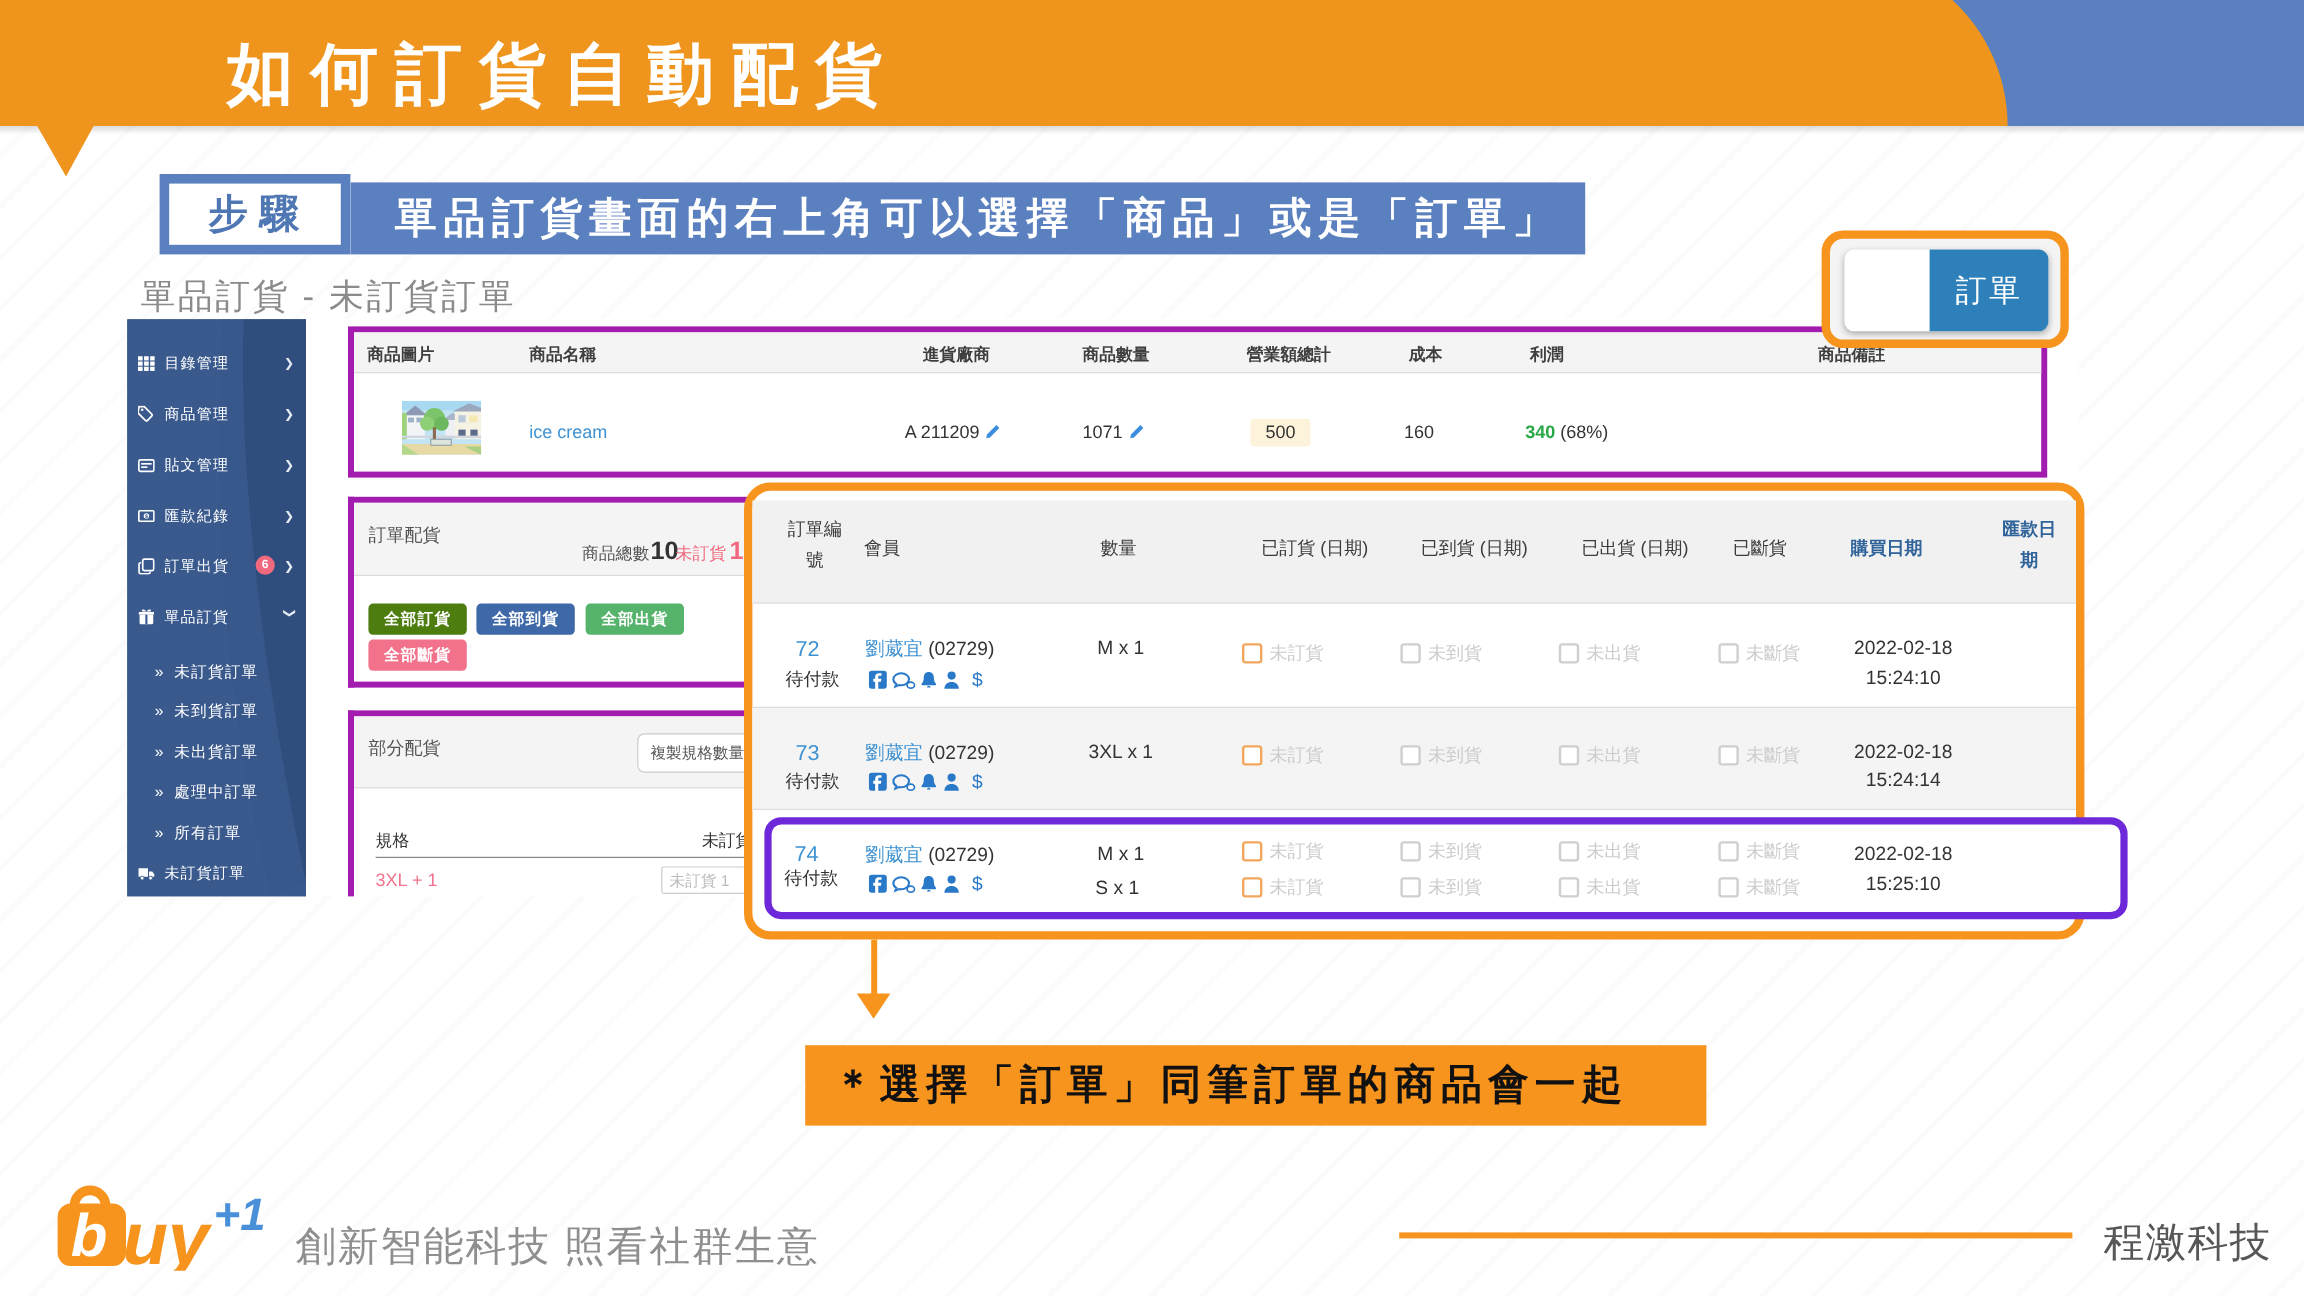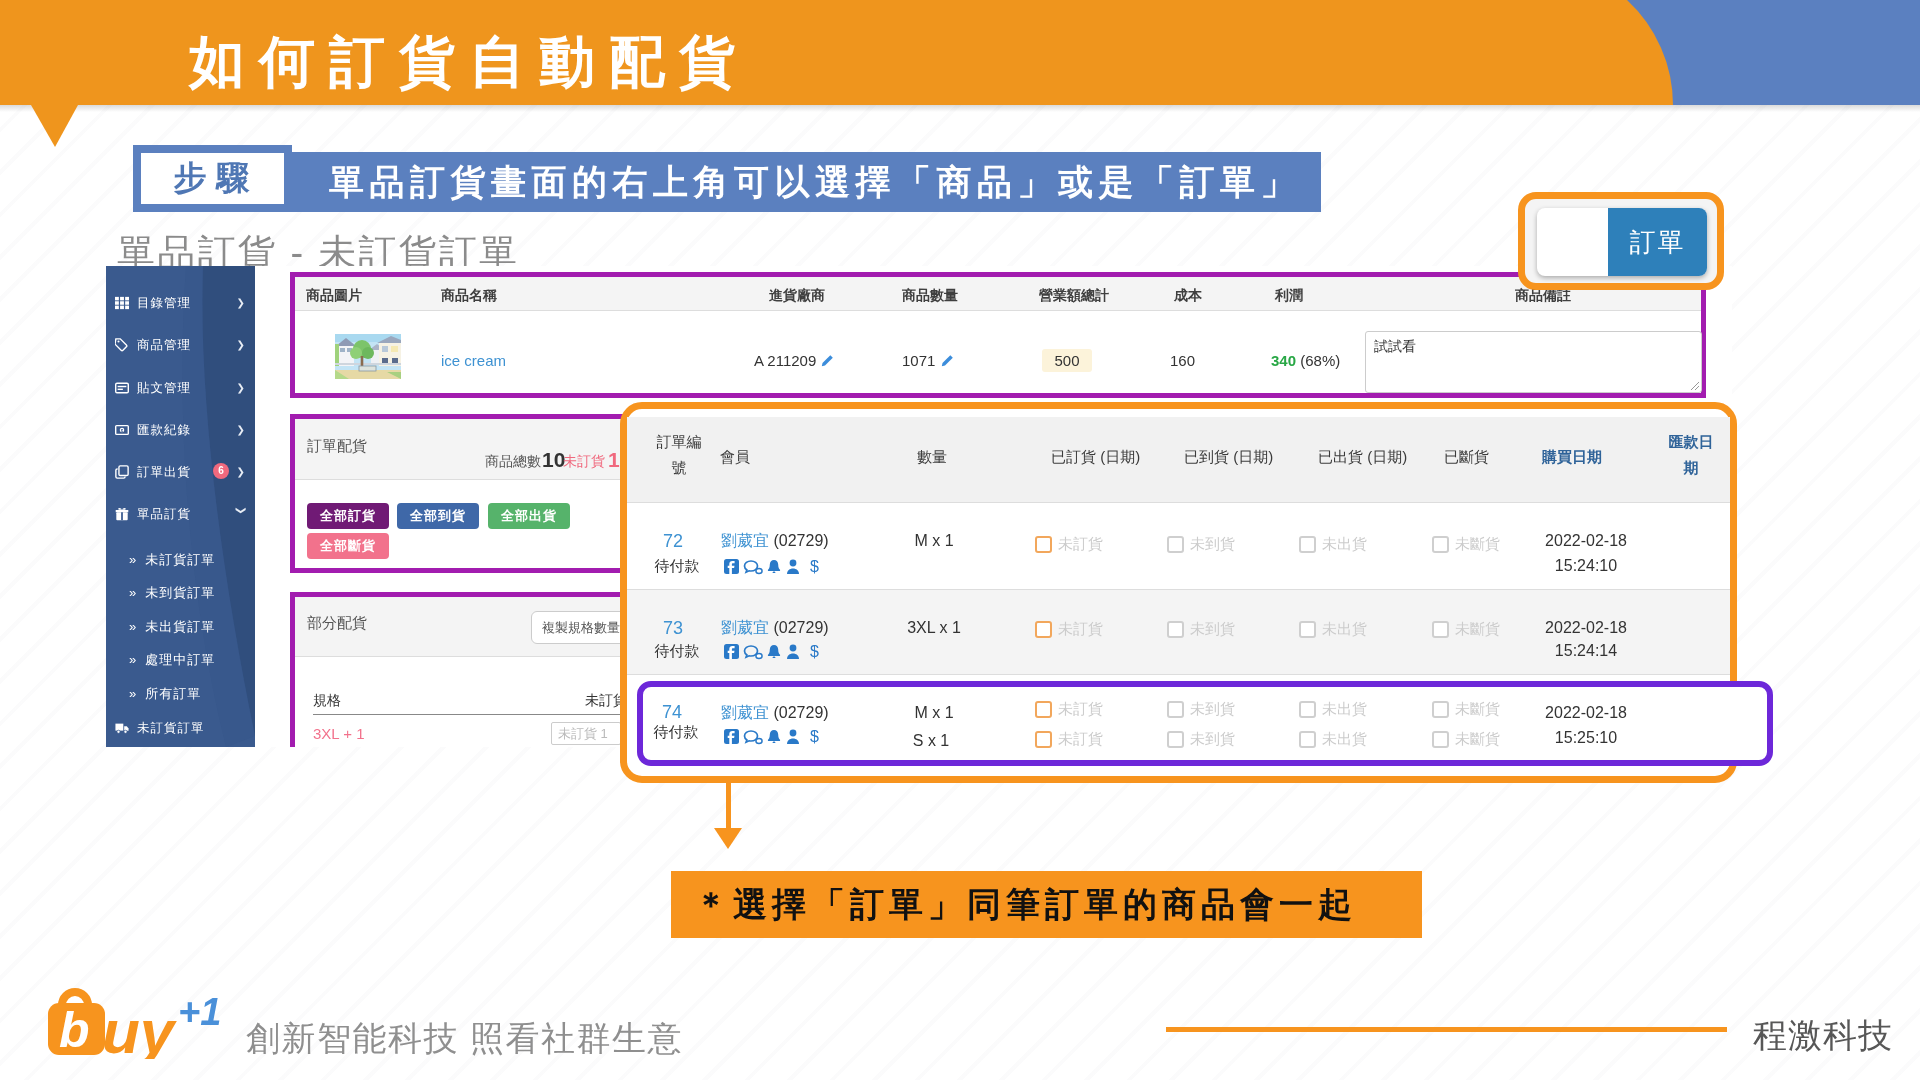--- a/index.html
+++ b/index.html
@@ -15,21 +15,21 @@
 }
 .abs { position:absolute; }
 
 #hdrblue { left:1400px; top:0; width:520px; height:105px; background:#5b80c0; }
 #hdrorange svg { display:block; }
 #title { left:189px; top:25px; font-size:56px; font-weight:bold; color:#fff; letter-spacing:14px; }
 #tri { left:31px; top:105px; width:0; height:0; border-left:24px solid transparent; border-right:23px solid transparent; border-top:42px solid #ef951d; }
 
 #stepbox { left:133px; top:145px; width:159px; height:67px; background:#fff; border:8px solid #5b80bf; color:#4f77b4; font-size:33px; font-weight:bold; letter-spacing:10px; text-align:center; line-height:49px; padding-left:8px; z-index:3; }
 #stepbanner { left:292px; top:152px; width:1029px; height:60px; background:#5b80bf; color:#fff; font-size:35px; font-weight:bold; letter-spacing:5.5px; line-height:60px; padding-left:37px; z-index:2; }
-#pgtitle { left:117px; top:228px; font-size:38px; color:#8b8b8b; letter-spacing:2.2px; }
+#pgtitle { left:117px; top:228px; font-size:29px; color:#8b8b8b; letter-spacing:2.2px; }
 
 #shot { left:106px; top:266px; width:1626px; height:481px; background:#fff; }
 
 #sidebar { left:106px; top:266px; width:149px; height:481px; background:#37568b; overflow:hidden; color:#fff; }
 .mi { position:absolute; left:0; width:100%; height:20px; }
 .mi .ic { position:absolute; left:9px; top:3px; width:14px; height:14px; }
 .mi .tx { position:absolute; left:31px; top:2px; font-size:12.5px; letter-spacing:1px; }
 .mi .ch { position:absolute; right:10px; top:4px; font-size:10px; color:#e8edf5; }
 .smi { position:absolute; left:23px; font-size:13px; letter-spacing:1px; }
 .smi b { font-weight:normal; margin-right:8px; }
@@ -206,35 +206,30 @@
   <div class="t15 blue" style="left:146px;top:75px;">ice cream</div>
   <div class="t15" style="left:459px;top:75px;">A 211209 <svg width="14" height="14" viewBox="0 0 14 14" style="vertical-align:-2px;">
         <path d="M10.3,1.2 l2.5,2.5 -7.8,7.8 -3.2,0.7 0.7,-3.2 z" fill="#3c8ddb"></path>
       </svg></div>
   <div class="t15" style="left:607px;top:75px;">1071 <svg width="14" height="14" viewBox="0 0 14 14" style="vertical-align:-2px;">
         <path d="M10.3,1.2 l2.5,2.5 -7.8,7.8 -3.2,0.7 0.7,-3.2 z" fill="#3c8ddb"></path>
       </svg></div>
   <div style="position:absolute;left:747px;top:72px;width:50px;height:23px;background:#fcf3da;border-radius:3px;font-size:15px;color:#333;text-align:center;line-height:23px;">500</div>
   <div class="t15" style="left:875px;top:75px;">160</div>
   <div class="t15" style="left:976px;top:75px;"><span style="color:#28a745;font-weight:bold;">340</span> (68%)</div>
-  <div style="position:absolute;left:1070px;top:54px;width:337px;height:62px;border:1px solid #ccc;border-radius:3px;font-size:14px;color:#333;padding:6px 8px;">試試看
-    <svg style="position:absolute;right:1px;bottom:1px;" width="10" height="10" viewBox="0 0 10 10">
-        <path d="M9,1 L1,9 M9,5 L5,9" stroke="#999" stroke-width="1"></path>
-      </svg>
-  </div>
 </div>
 
 <div class="card" style="left:290px;top:414px;width:360px;height:159px;border-right:none;">
   <div class="cardhead" style="height:61px;"></div>
   <div class="t15" style="left:12px;top:18px;color:#555;">訂單配貨</div>
   <div class="abs" style="left:190px;top:34px;font-size:14px;color:#555;">商品總數</div>
   <div class="abs" style="left:247px;top:29px;font-size:21px;color:#333;font-weight:bold;">10</div>
   <div class="abs" style="left:268px;top:34px;font-size:14px;color:#f0697e;">未訂貨</div>
   <div class="abs" style="left:313px;top:29px;font-size:21px;color:#f0697e;font-weight:bold;">10</div>
-  <div class="btn" style="left:12px;top:84px;background:#701a75;">全部訂貨</div>
+  <div class="btn" style="left:12px;top:84px;background:#4d7c0f;">全部訂貨</div>
   <div class="btn" style="left:102px;top:84px;background:#3f68a8;">全部到貨</div>
   <div class="btn" style="left:193px;top:84px;background:#56b36b;">全部出貨</div>
   <div class="btn" style="left:12px;top:114px;background:#f2728c;">全部斷貨</div>
 </div>
 
 <div class="card" style="left:290px;top:592px;width:360px;height:155px;border-right:none;border-bottom:none;">
   <div class="cardhead" style="height:60px;"></div>
   <div class="t15" style="left:12px;top:17px;color:#555;">部分配貨</div>
   <div style="position:absolute;left:236px;top:14px;width:100px;height:33px;background:#fff;border:1px solid #ccc;border-radius:6px;font-size:13px;color:#555;text-align:center;line-height:31px;">複製規格數量</div>
   <div class="t14" style="left:18px;top:95px;">規格</div>

